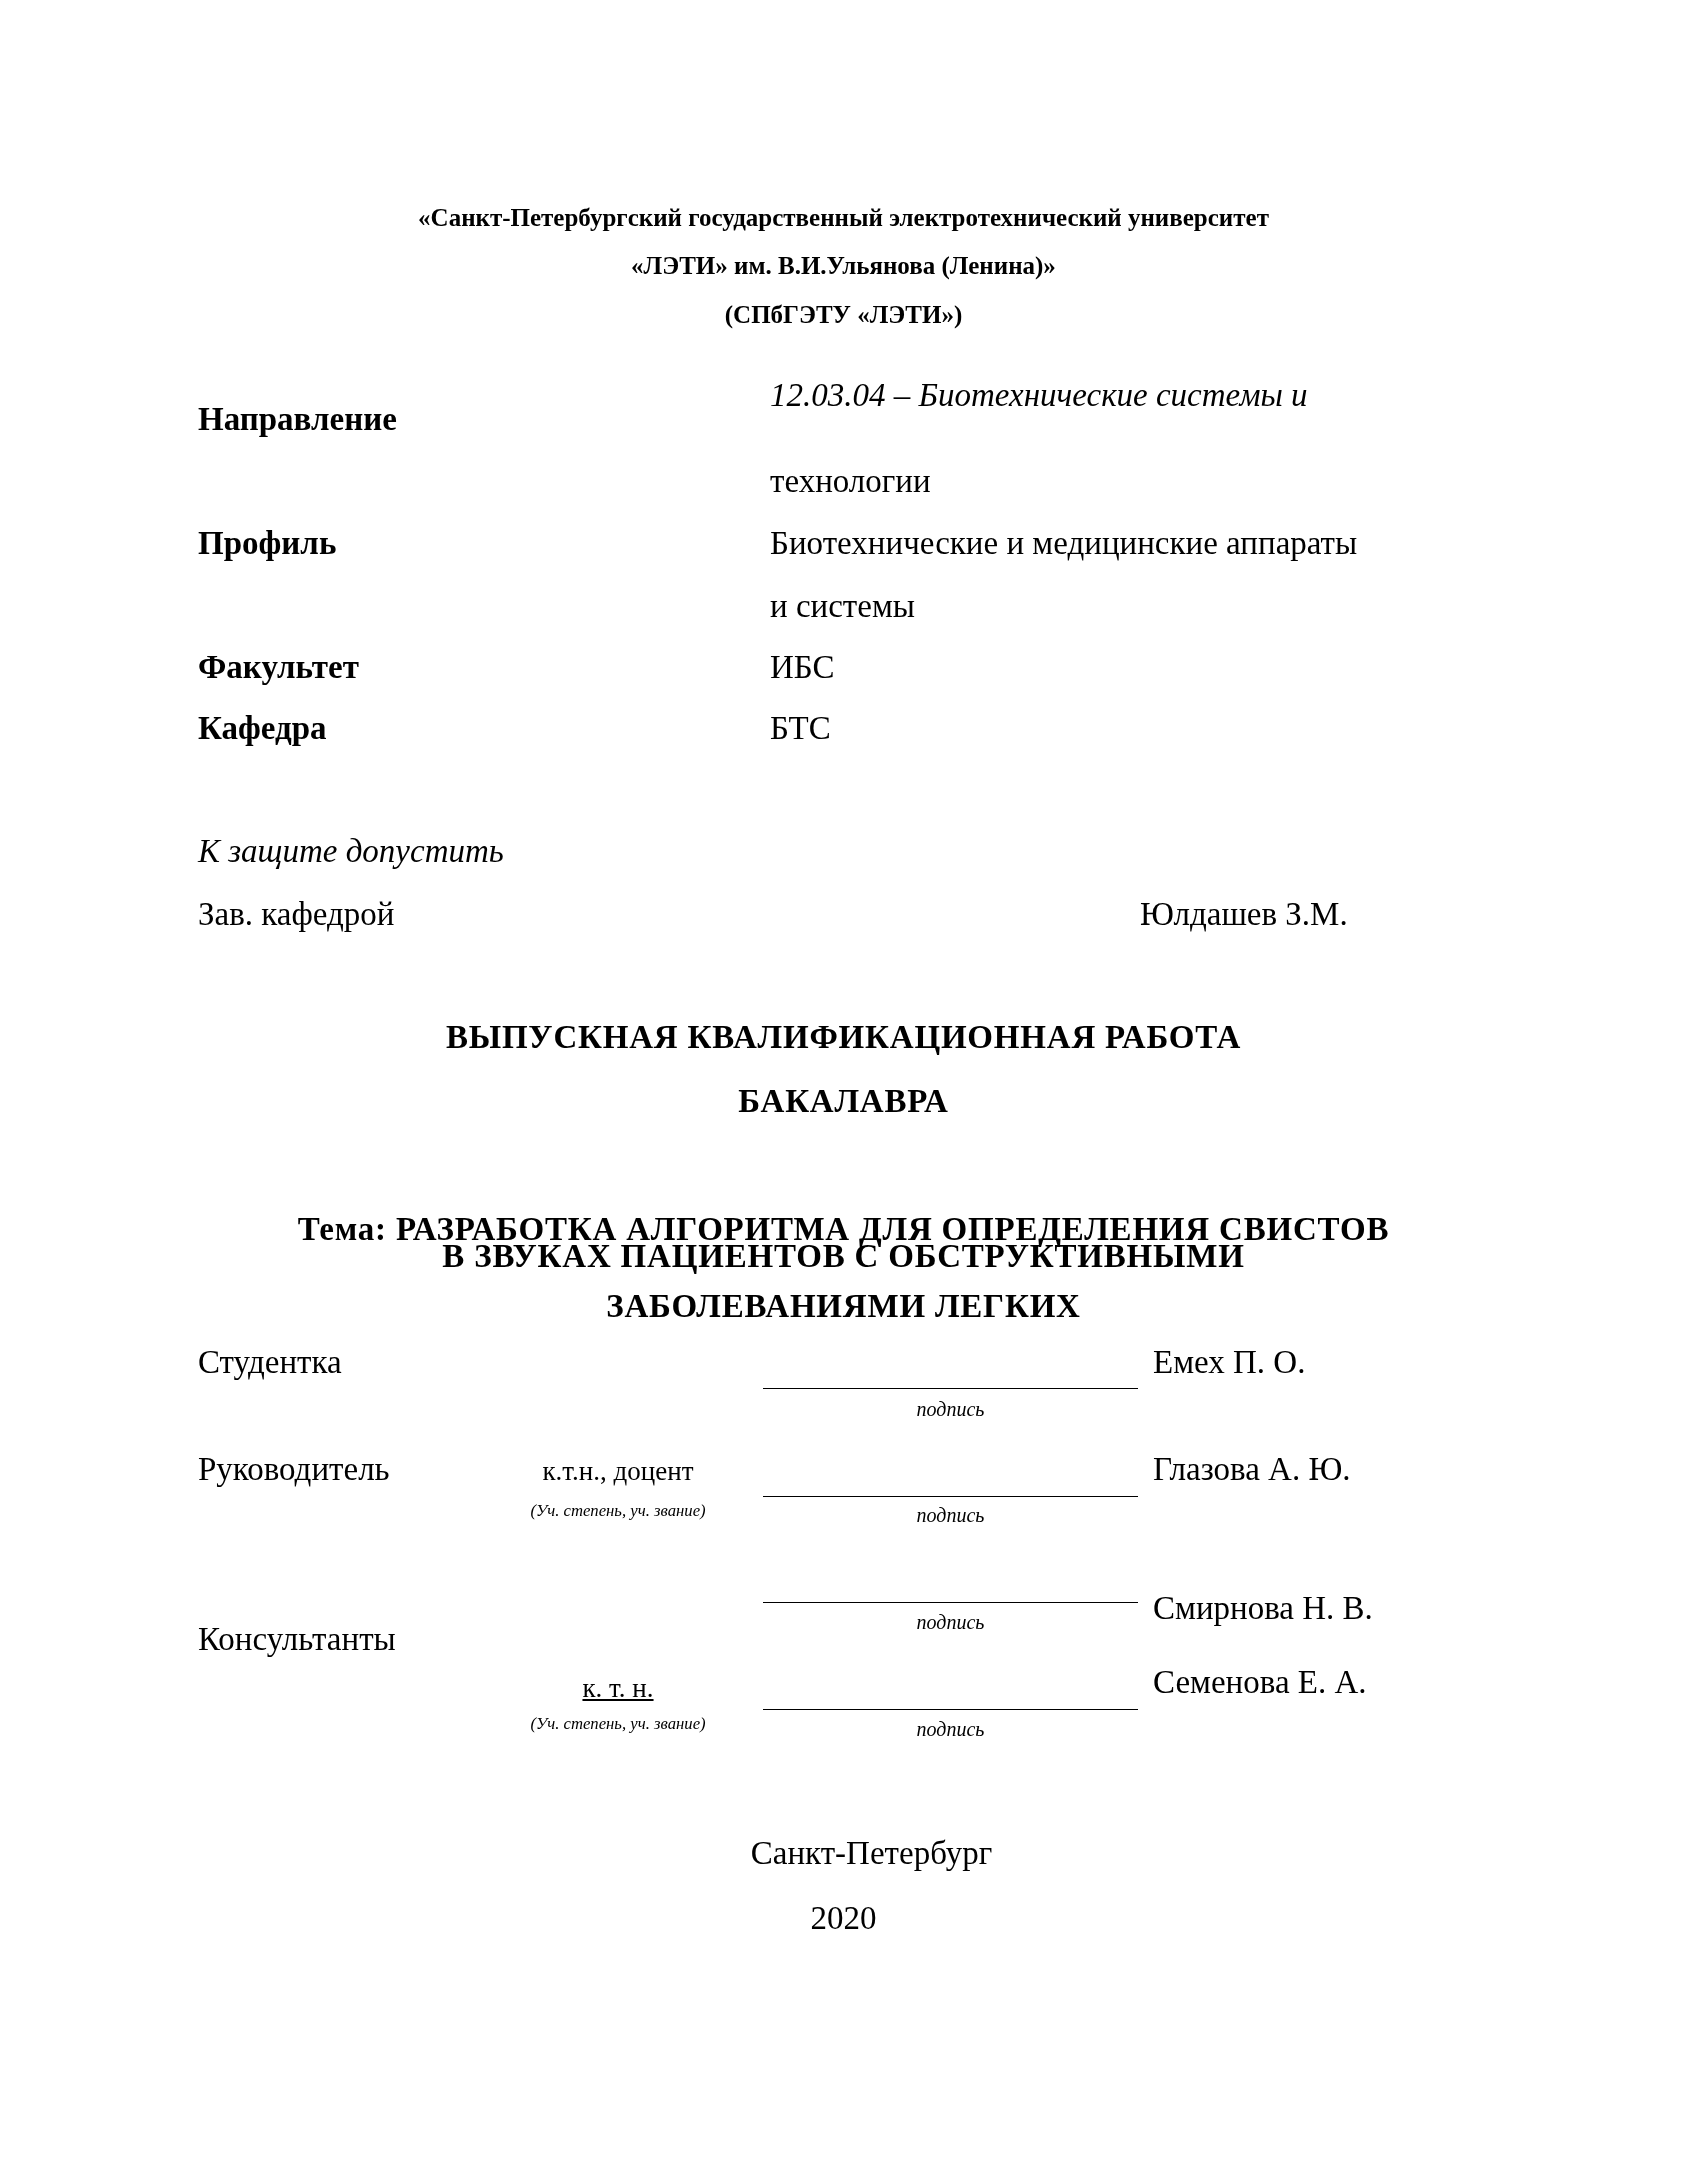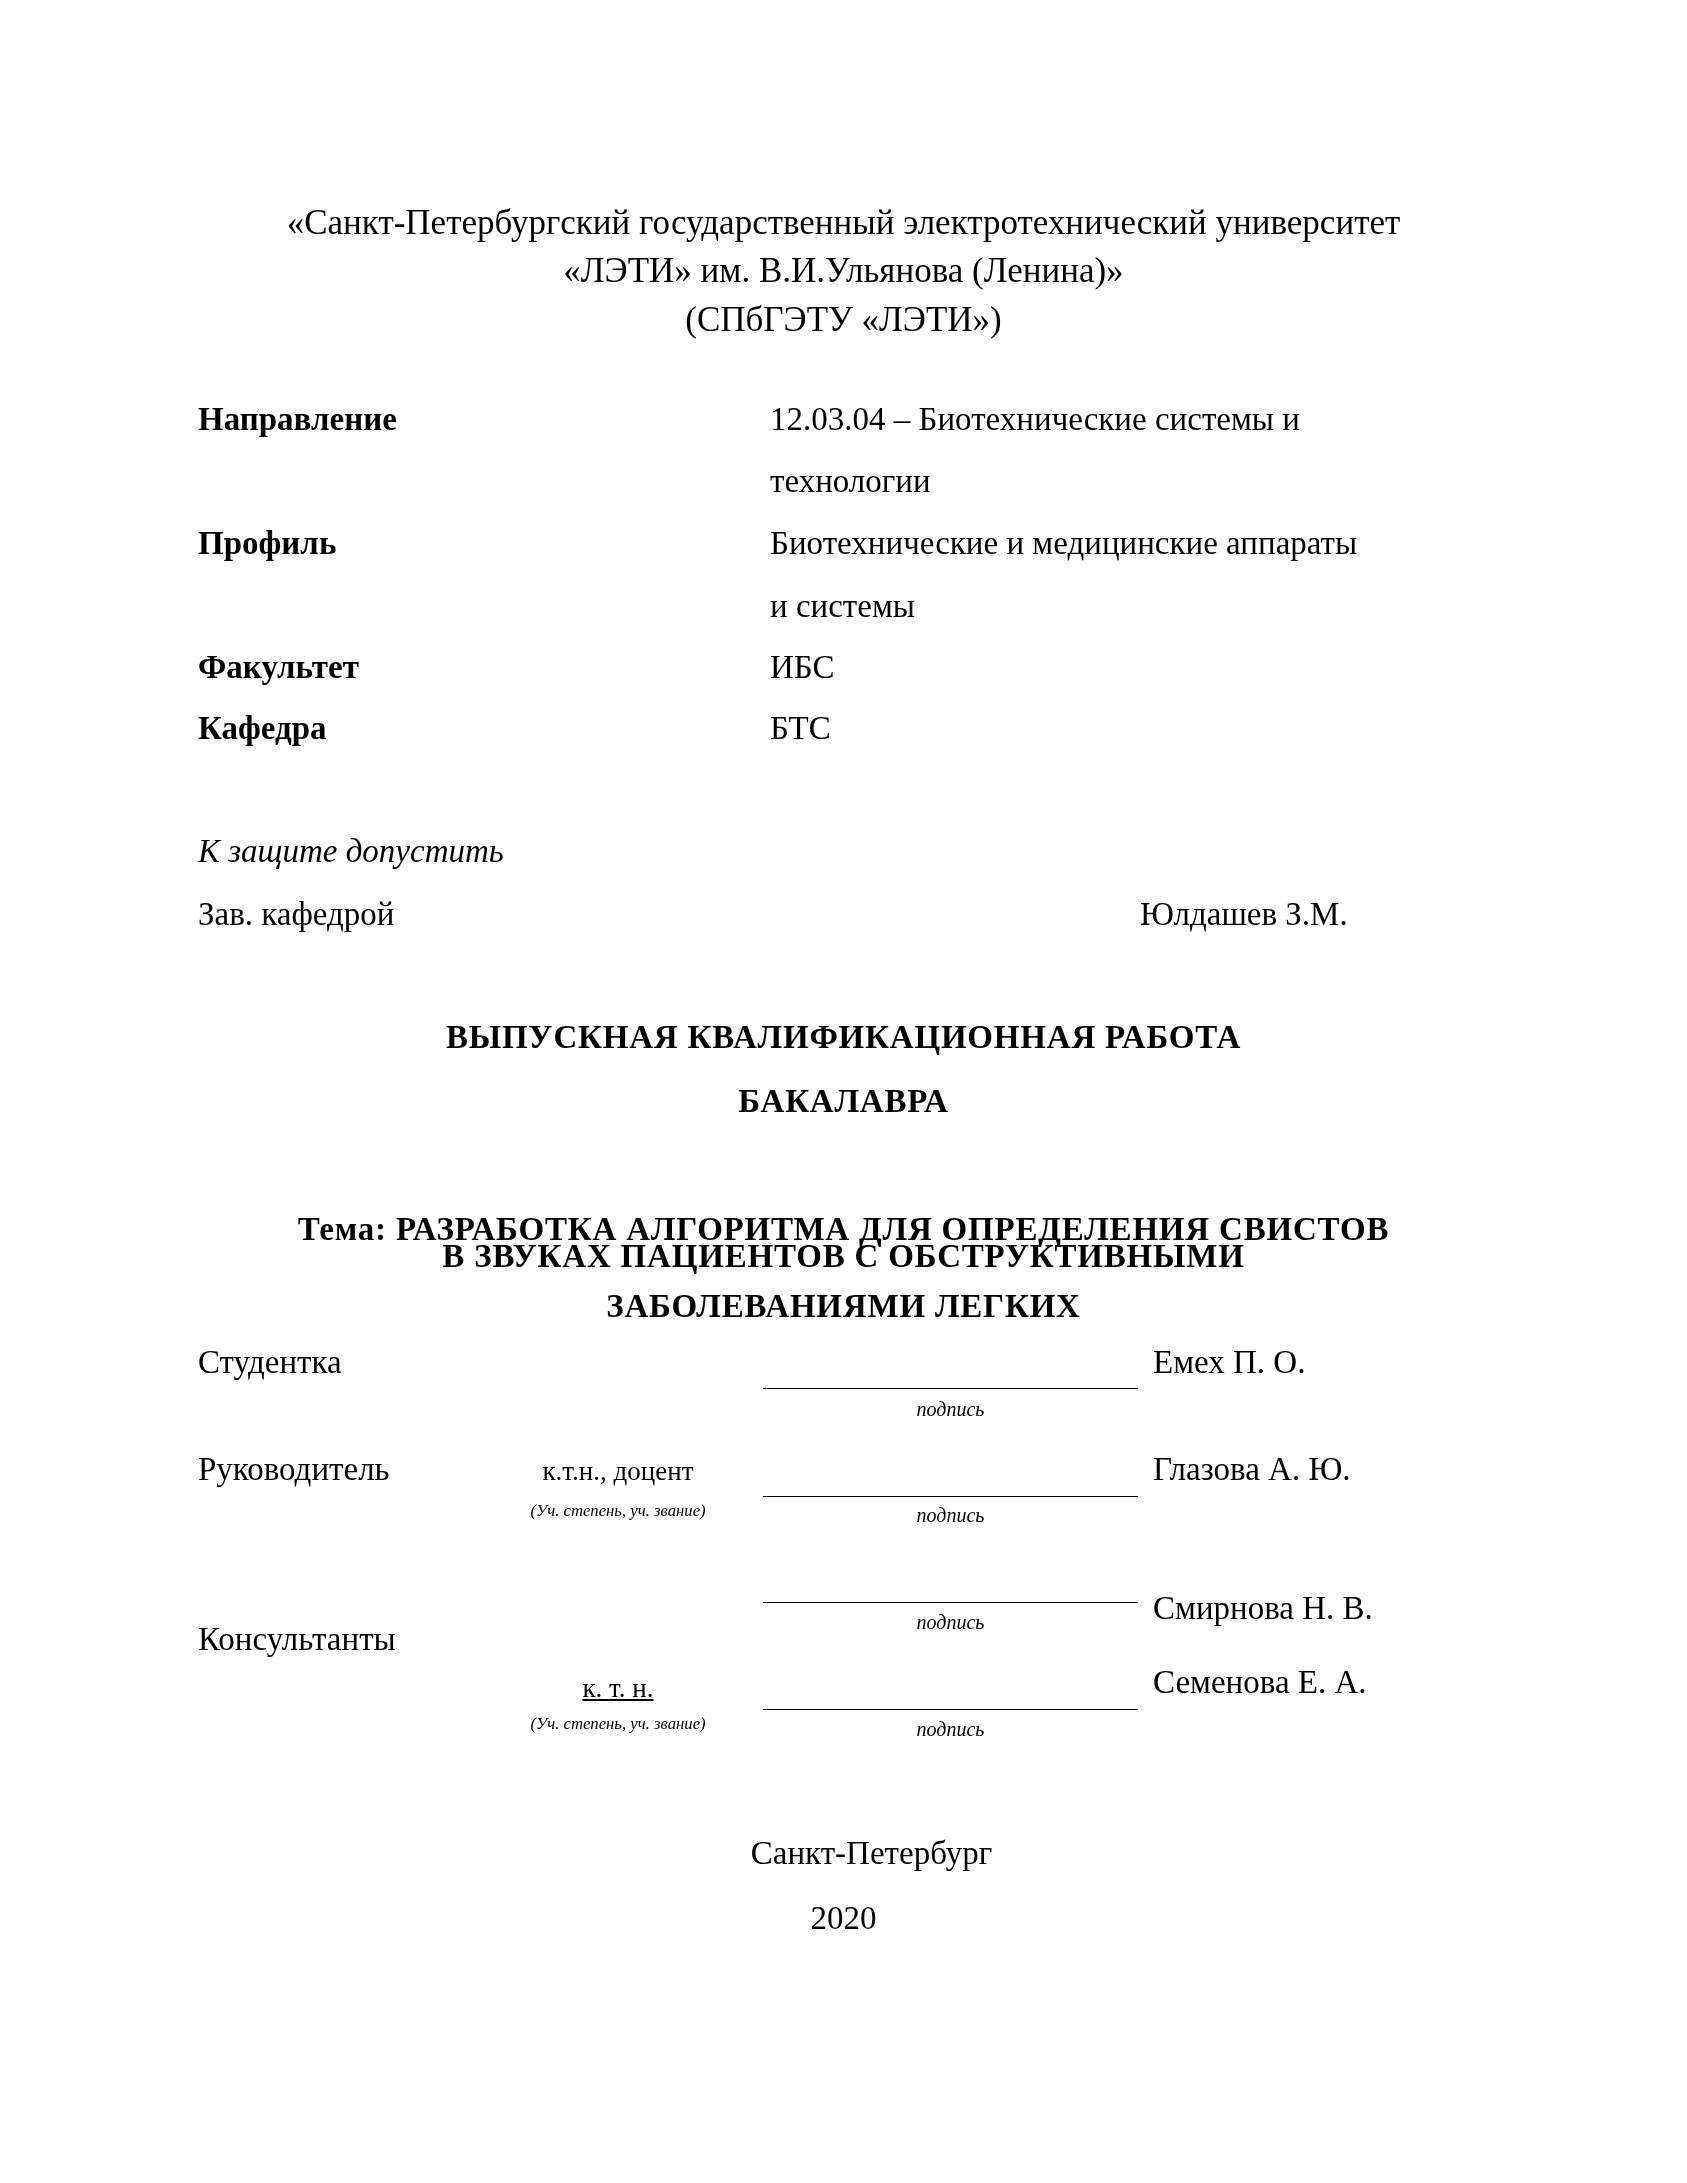--- a/index.html
+++ b/index.html
@@ -2,41 +2,41 @@
 <html style="font-size:12.7px"><head>
 <meta charset="utf-8">
 <style>
   html, body { margin: 0; padding: 0; background: #ffffff; }
   body {
     width: 1687px; height: 2183px; position: relative; overflow: hidden;
     font-family: "Liberation Serif", "DejaVu Serif", serif; color: #000;
   }
   .abs { position: absolute; white-space: nowrap; line-height: 1; }
   .center { left: 0; width: 1687px; text-align: center; }
-  .hdr { font-size: 35px; font-weight: normal; }
+  .hdr { font-size: 25px; font-weight: bold; }
   .lbl { font-size: 33px; font-weight: bold; left: 198px; }
   .val { font-size: 33px; left: 770px; }
   .reg { font-size: 33px; }
   .ital { font-style: italic; }
   .title { font-size: 33px; font-weight: bold; letter-spacing: 0.8px; }
   .topic { font-size: 33px; font-weight: bold; letter-spacing: 0.8px; }
   .sigline { position: absolute; left: 763px; width: 375px; height: 0; border-top: 1.6px solid #000; }
   .small-ital { font-size: 20px; font-style: italic; }
   .tiny-ital { font-size: 16.7px; font-style: italic; }
   .deg { font-size: 27px; }
 </style>
 </head>
 <body>
 
 <div class="abs center hdr" style="top:205px;">«Санкт-Петербургский государственный электротехнический университет</div>
 <div class="abs center hdr" style="top:253px;">«ЛЭТИ» им. В.И.Ульянова (Ленина)»</div>
 <div class="abs center hdr" style="top:302px;">(СПбГЭТУ «ЛЭТИ»)</div>
 
 <div class="abs lbl" style="top:403px;">Направление</div>
-<div class="abs val" style="top:403px;">12.03.04 – Биотехнические системы и</div>
+<div class="abs val" style="top:379px;font-style:italic;">12.03.04 – Биотехнические системы и</div>
 <div class="abs val" style="top:465px;">технологии</div>
 
 <div class="abs lbl" style="top:527px;">Профиль</div>
 <div class="abs val" style="top:527px;">Биотехнические и медицинские аппараты</div>
 <div class="abs val" style="top:590px;">и системы</div>
 
 <div class="abs lbl" style="top:651px;">Факультет</div>
 <div class="abs val" style="top:651px;">ИБС</div>
 
 <div class="abs lbl" style="top:712px;">Кафедра</div>

